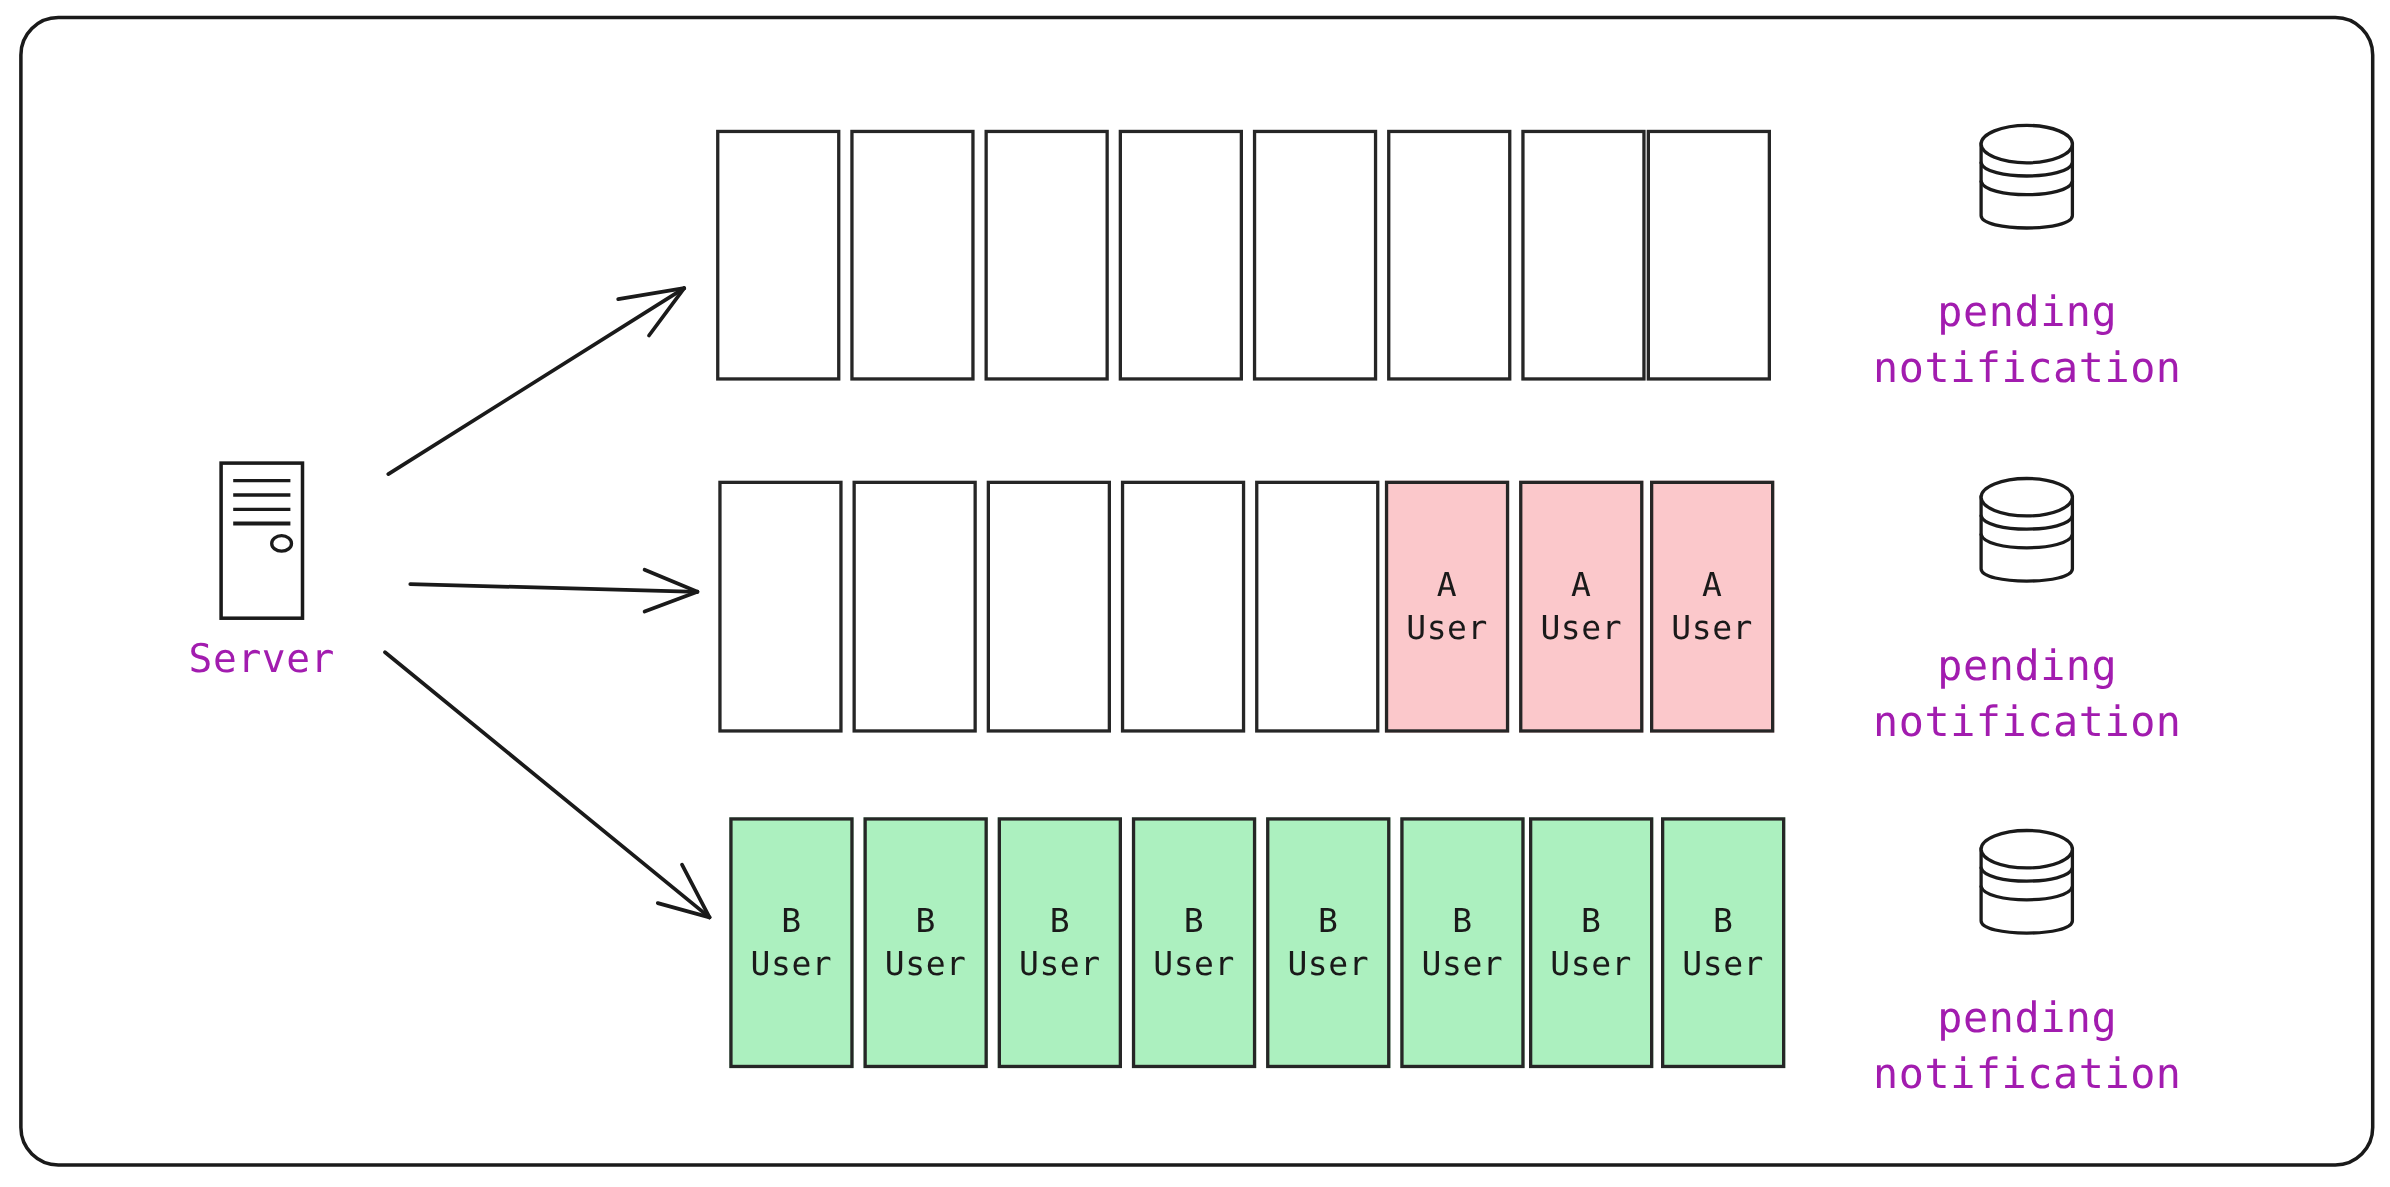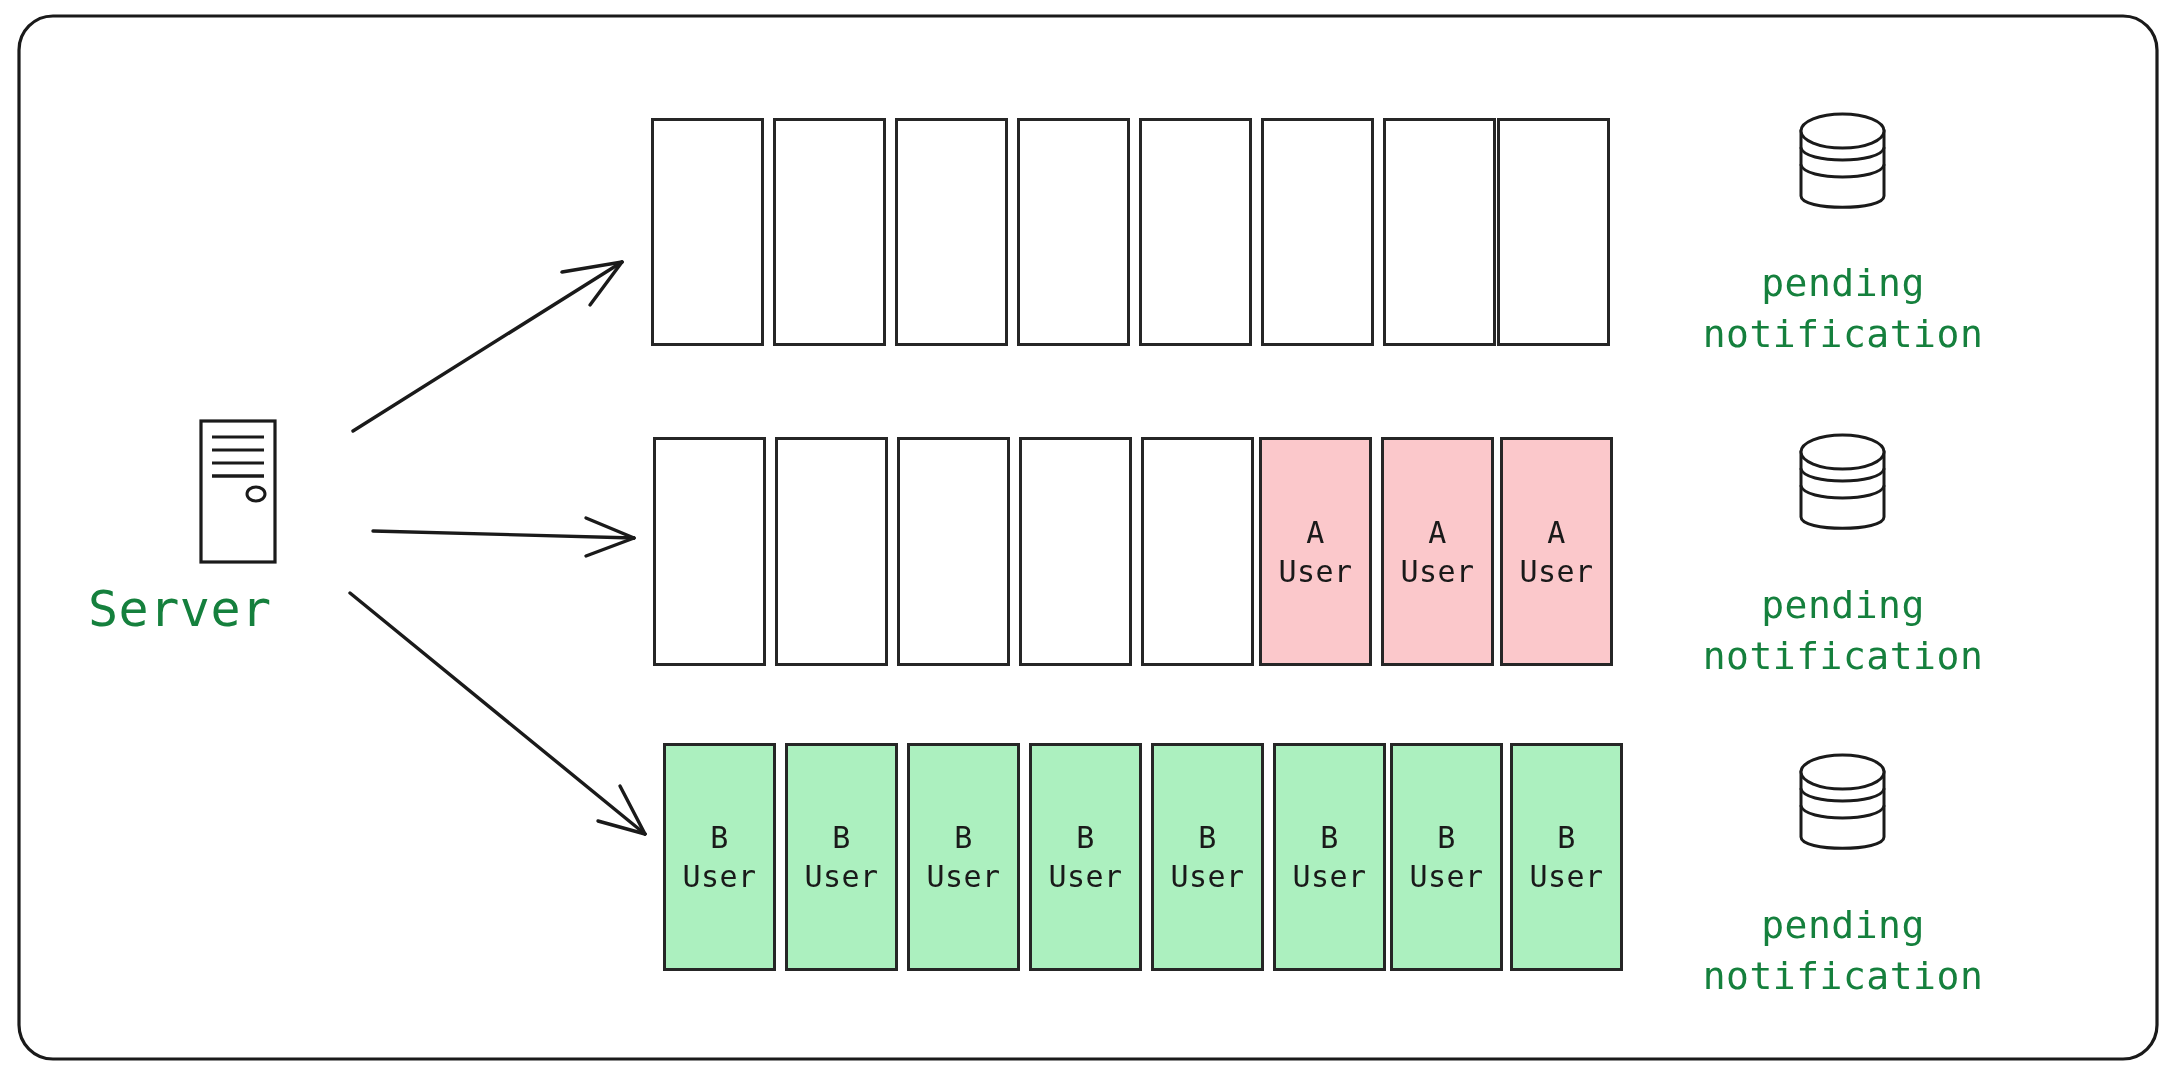--- a/index.html
+++ b/index.html
@@ -46,30 +46,30 @@
     color: #1a1a1a;
     font-size: 30px;
     letter-spacing: 0.5px;
   }
   .slot .slot-tag,
   .slot .slot-sub { display: block; }
 
   
   .label {
     position: absolute;
-    color: #15803d;
+    color: #a21caf;
     text-align: center;
     line-height: 1.33;
     white-space: pre-line;
     letter-spacing: 0.5px;
   }
   .label-server {
-    font-size: 50px;
+    font-size: 36px;
     width: 300px;
-    text-align: left;
+    text-align: center;
   }
   .label-db {
     font-size: 38px;
     width: 460px;
     text-align: center;
   }
 </style>
 </head>
 <body>
 

